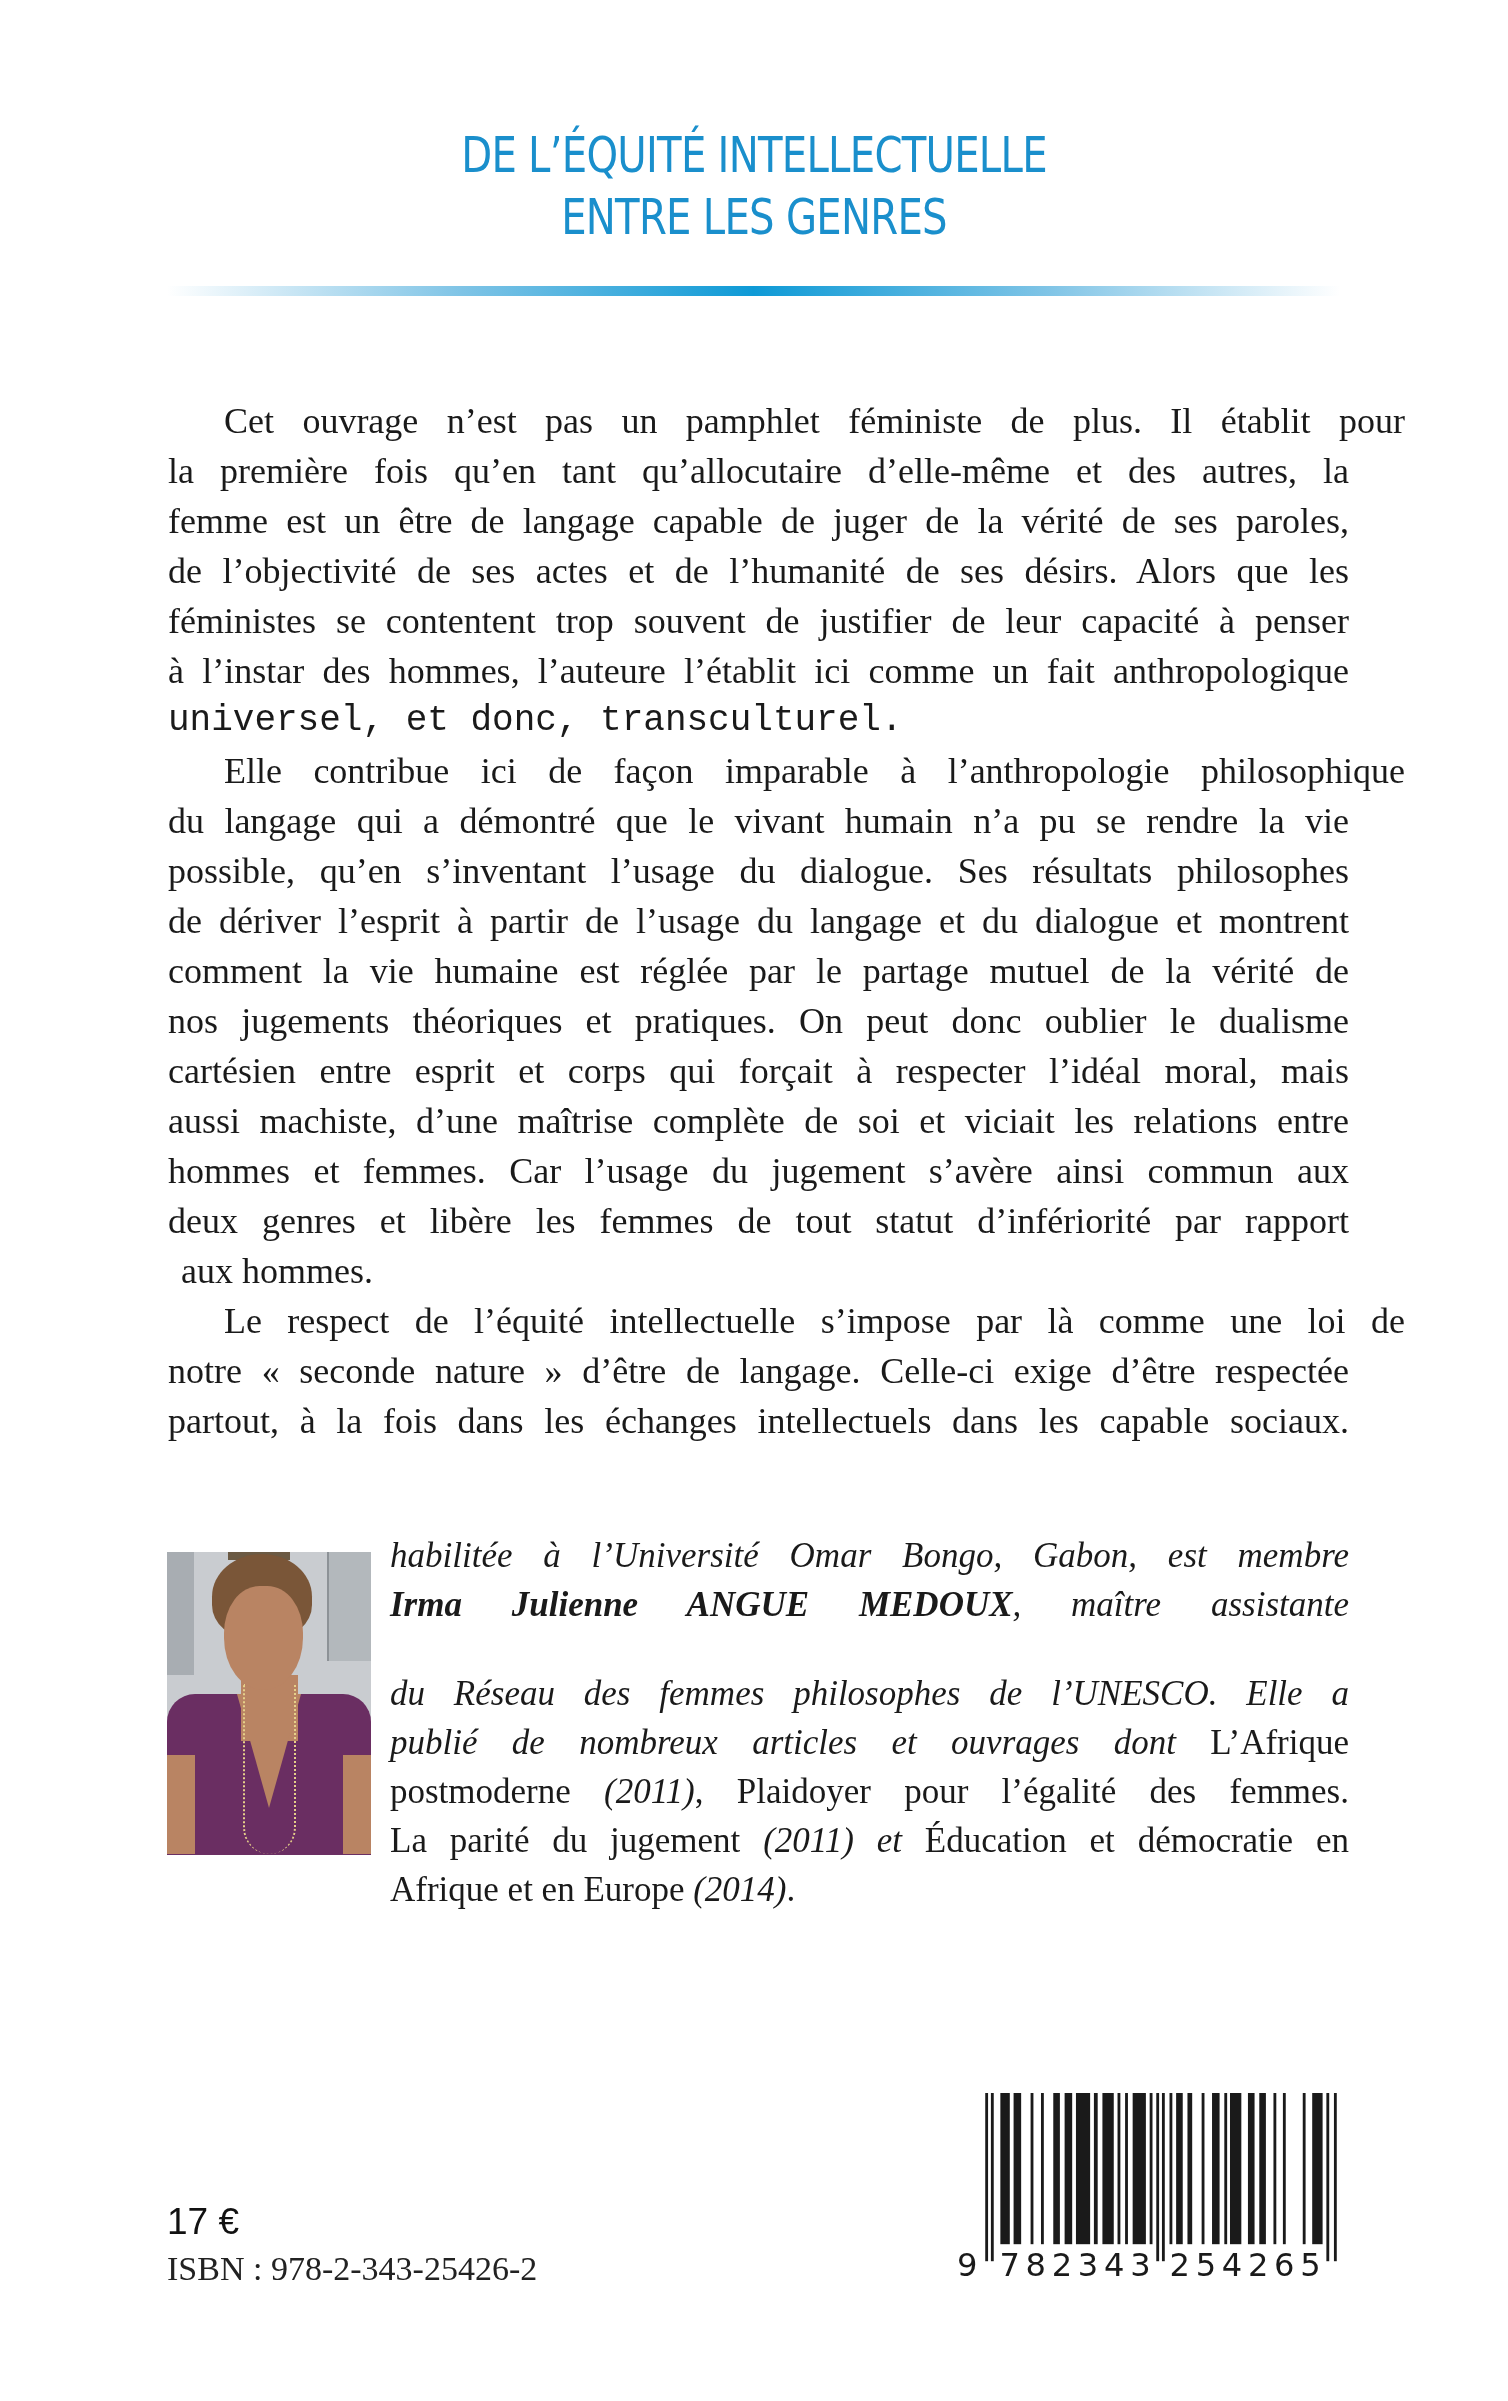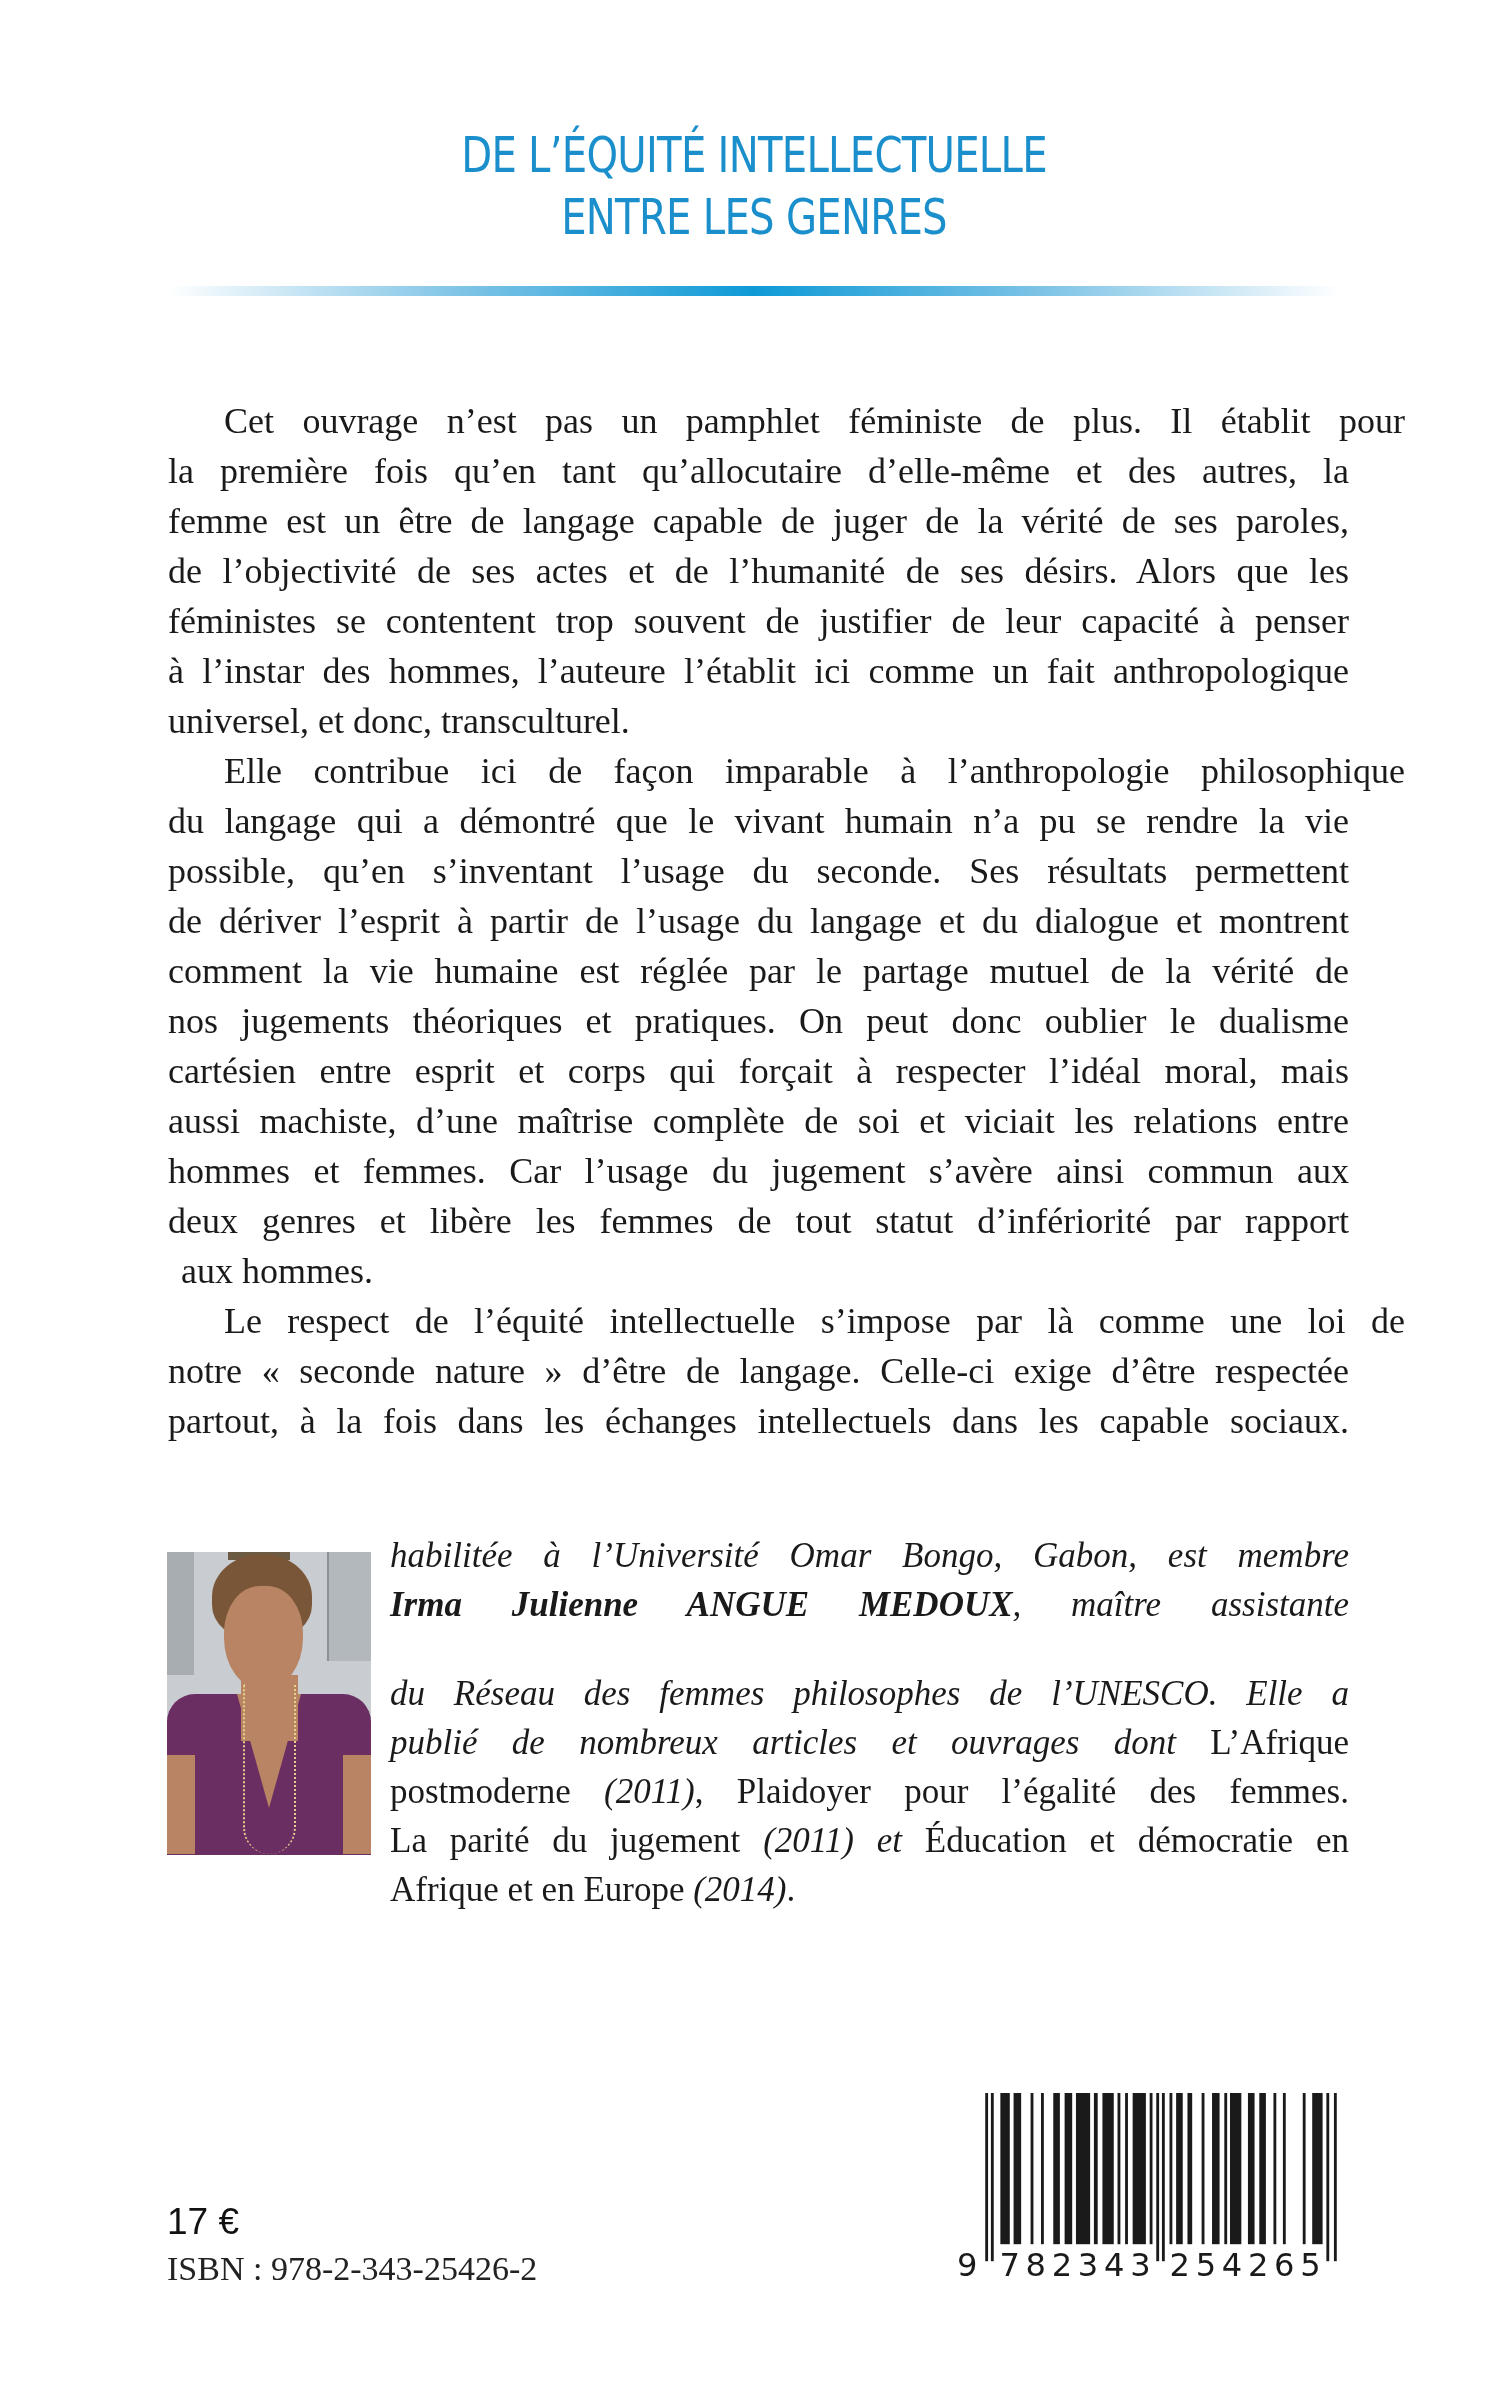--- a/index.html
+++ b/index.html
@@ -74,27 +74,27 @@
 
 <div class="body-text">
 
   <div>
     <span class="line indent" style="display: block; text-align: justify; text-align-last: justify; transform: scaleX(1); width: 1181px;">Cet ouvrage n’est pas un pamphlet féministe de plus. Il établit pour</span>
     <span class="line" style="display: block; text-align: justify; text-align-last: justify; transform: scaleX(1); width: 1181px;">la première fois qu’en tant qu’allocutaire d’elle-même et des autres, la</span>
     <span class="line" style="display: block; text-align: justify; text-align-last: justify; transform: scaleX(1); width: 1181px;">femme est un être de langage capable de juger de la vérité de ses paroles,</span>
     <span class="line" style="display: block; text-align: justify; text-align-last: justify; transform: scaleX(1); width: 1181px;">de l’objectivité de ses actes et de l’humanité de ses désirs. Alors que les</span>
     <span class="line" style="display: block; text-align: justify; text-align-last: justify; transform: scaleX(1); width: 1181px;">féministes se contentent trop souvent de justifier de leur capacité à penser</span>
     <span class="line" style="display: block; text-align: justify; text-align-last: justify; transform: scaleX(1); width: 1181px;">à l’instar des hommes, l’auteure l’établit ici comme un fait anthropologique</span>
-    <span class="line last" style="display: block; text-align: left; text-align-last: left;">universel, et donc, transculturel.</span>
+    <span class="line last" style="display: block; text-align: left; text-align-last: left; font-family: Liberation Mono, monospace;">universel, et donc, transculturel.</span>
   </div>
 
   <div>
     <span class="line indent" style="display: block; text-align: justify; text-align-last: justify; transform: scaleX(1); width: 1181px;">Elle contribue ici de façon imparable à l’anthropologie philosophique</span>
     <span class="line" style="display: block; text-align: justify; text-align-last: justify; transform: scaleX(1); width: 1181px;">du langage qui a démontré que le vivant humain n’a pu se rendre la vie</span>
-    <span class="line" style="display: block; text-align: justify; text-align-last: justify; transform: scaleX(1); width: 1181px;">possible, qu’en s’inventant l’usage du seconde. Ses résultats permettent</span>
+    <span class="line" style="display: block; text-align: justify; text-align-last: justify; transform: scaleX(1); width: 1181px;">possible, qu’en s’inventant l’usage du dialogue. Ses résultats philosophes</span>
     <span class="line" style="display: block; text-align: justify; text-align-last: justify; transform: scaleX(1); width: 1181px;">de dériver l’esprit à partir de l’usage du langage et du dialogue et montrent</span>
     <span class="line" style="display: block; text-align: justify; text-align-last: justify; transform: scaleX(1); width: 1181px;">comment la vie humaine est réglée par le partage mutuel de la vérité de</span>
     <span class="line" style="display: block; text-align: justify; text-align-last: justify; transform: scaleX(1); width: 1181px;">nos jugements théoriques et pratiques. On peut donc oublier le dualisme</span>
     <span class="line" style="display: block; text-align: justify; text-align-last: justify; transform: scaleX(1); width: 1181px;">cartésien entre esprit et corps qui forçait à respecter l’idéal moral, mais</span>
     <span class="line" style="display: block; text-align: justify; text-align-last: justify; transform: scaleX(1); width: 1181px;">aussi machiste, d’une maîtrise complète de soi et viciait les relations entre</span>
     <span class="line" style="display: block; text-align: justify; text-align-last: justify; transform: scaleX(1); width: 1181px;">hommes et femmes. Car l’usage du jugement s’avère ainsi commun aux</span>
     <span class="line" style="display: block; text-align: justify; text-align-last: justify; transform: scaleX(1); width: 1181px;">deux genres et libère les femmes de tout statut d’infériorité par rapport</span>
     <span class="line last" style="display: block; text-align: left; text-align-last: left; margin-left: 13px;">aux hommes.</span>
   </div>
 

